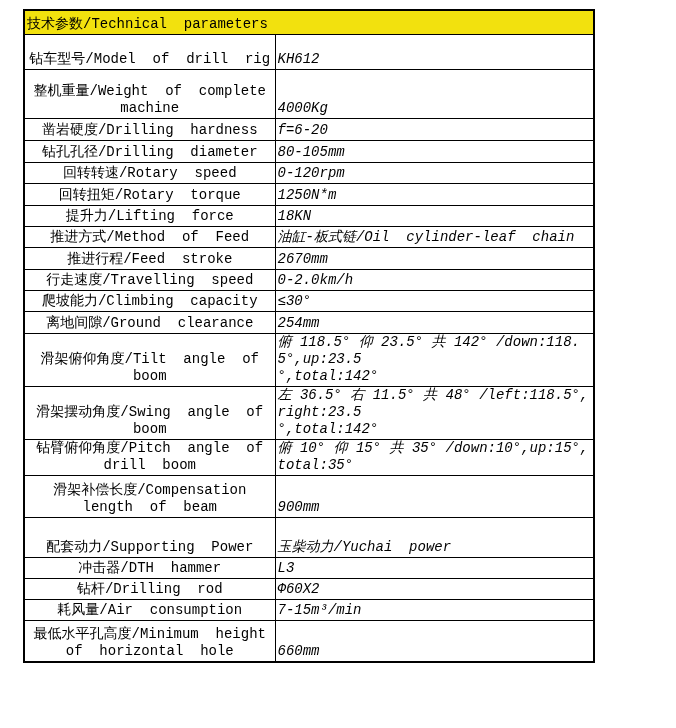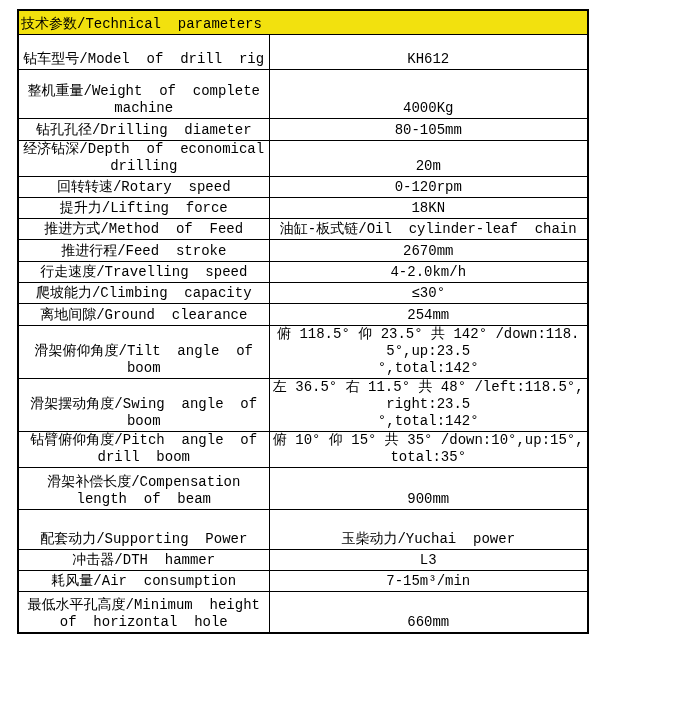--- a/index.html
+++ b/index.html
@@ -11,21 +11,21 @@
     position: relative;
     width: 676px;
     height: 728px;
     background: #ffffff;
     overflow: hidden;
     font-family: "Liberation Mono", "DejaVu Sans Mono", monospace;
     color: #000000;
   }
   table.params {
     position: absolute;
-    left: 17px;
+    left: 23px;
     top: 9px;
     width: 572px;
     border-collapse: collapse;
     table-layout: fixed;
     border: 2px solid #000000;
   }
   table.params td {
     border: 1px solid #000000;
     font-size: 14px;
     line-height: 17px;
@@ -40,22 +40,23 @@
     line-height: 20px;
     vertical-align: middle;
     text-align: left;
     padding: 0 3px 2px 3px;
     white-space: pre;
   }
   td.label-cell {
     text-align: center;
   }
   td.value-cell {
-    text-align: center;
+    text-align: left;
     padding-left: 3px;
+    font-style: italic;
   }
 </style>
 </head>
 <body>
 
 <div class="sheet">
   <table class="params">
     <colgroup>
       <col style="width:251px">
       <col>
@@ -69,47 +70,50 @@
         <tr style="height: 35px;">
           <td class="label-cell">钻车型号/Model  of  drill  rig</td>
           <td class="value-cell">KH612</td>
         </tr>
         <tr style="height: 49px;">
           <td class="label-cell">整机重量/Weight  of  complete
 machine</td>
           <td class="value-cell">4000Kg</td>
         </tr>
         <tr style="height: 22px;">
+          <td class="label-cell">凿岩硬度/Drilling  hardness</td>
+          <td class="value-cell">f=6-20</td>
+        </tr>
+        <tr style="height: 22px;">
           <td class="label-cell">钻孔孔径/Drilling  diameter</td>
           <td class="value-cell">80-105mm</td>
-        </tr>
-        <tr style="height: 35px;">
-          <td class="label-cell">经济钻深/Depth  of  economical
-drilling</td>
-          <td class="value-cell">20m</td>
         </tr>
         <tr style="height: 21px;">
           <td class="label-cell">回转转速/Rotary  speed</td>
           <td class="value-cell">0-120rpm</td>
+        </tr>
+        <tr style="height: 22px;">
+          <td class="label-cell">回转扭矩/Rotary  torque</td>
+          <td class="value-cell">1250N*m</td>
         </tr>
         <tr style="height: 21px;">
           <td class="label-cell">提升力/Lifting  force</td>
           <td class="value-cell">18KN</td>
         </tr>
         <tr style="height: 21px;">
           <td class="label-cell">推进方式/Method  of  Feed</td>
           <td class="value-cell">油缸-板式链/Oil  cylinder-leaf  chain</td>
         </tr>
         <tr style="height: 22px; padding-left: 48px;">
           <td class="label-cell">推进行程/Feed  stroke</td>
           <td class="value-cell">2670mm</td>
         </tr>
         <tr style="height: 21px;">
           <td class="label-cell">行走速度/Travelling  speed</td>
-          <td class="value-cell">4-2.0km/h</td>
+          <td class="value-cell">0-2.0km/h</td>
         </tr>
         <tr style="height: 21px;">
           <td class="label-cell">爬坡能力/Climbing  capacity</td>
           <td class="value-cell">≤30°</td>
         </tr>
         <tr style="height: 22px;">
           <td class="label-cell">离地间隙/Ground  clearance</td>
           <td class="value-cell">254mm</td>
         </tr>
         <tr style="height: 36px; margin-top: 36px;">
@@ -136,20 +140,24 @@
         </tr>
         <tr style="height: 40px;">
           <td class="label-cell">配套动力/Supporting  Power</td>
           <td class="value-cell">玉柴动力/Yuchai  power</td>
         </tr>
         <tr style="height: 21px;">
           <td class="label-cell">冲击器/DTH  hammer</td>
           <td class="value-cell">L3</td>
         </tr>
         <tr style="height: 21px;">
+          <td class="label-cell">钻杆/Drilling  rod</td>
+          <td class="value-cell">Φ60X2</td>
+        </tr>
+        <tr style="height: 21px;">
           <td class="label-cell">耗风量/Air  consumption</td>
           <td class="value-cell">7-15m³/min</td>
         </tr>
         <tr style="height: 42px; padding-left: 40px;">
           <td class="label-cell">最低水平孔高度/Minimum  height
 of  horizontal  hole</td>
           <td class="value-cell">660mm</td>
         </tr>
       </tbody>
   </table>

